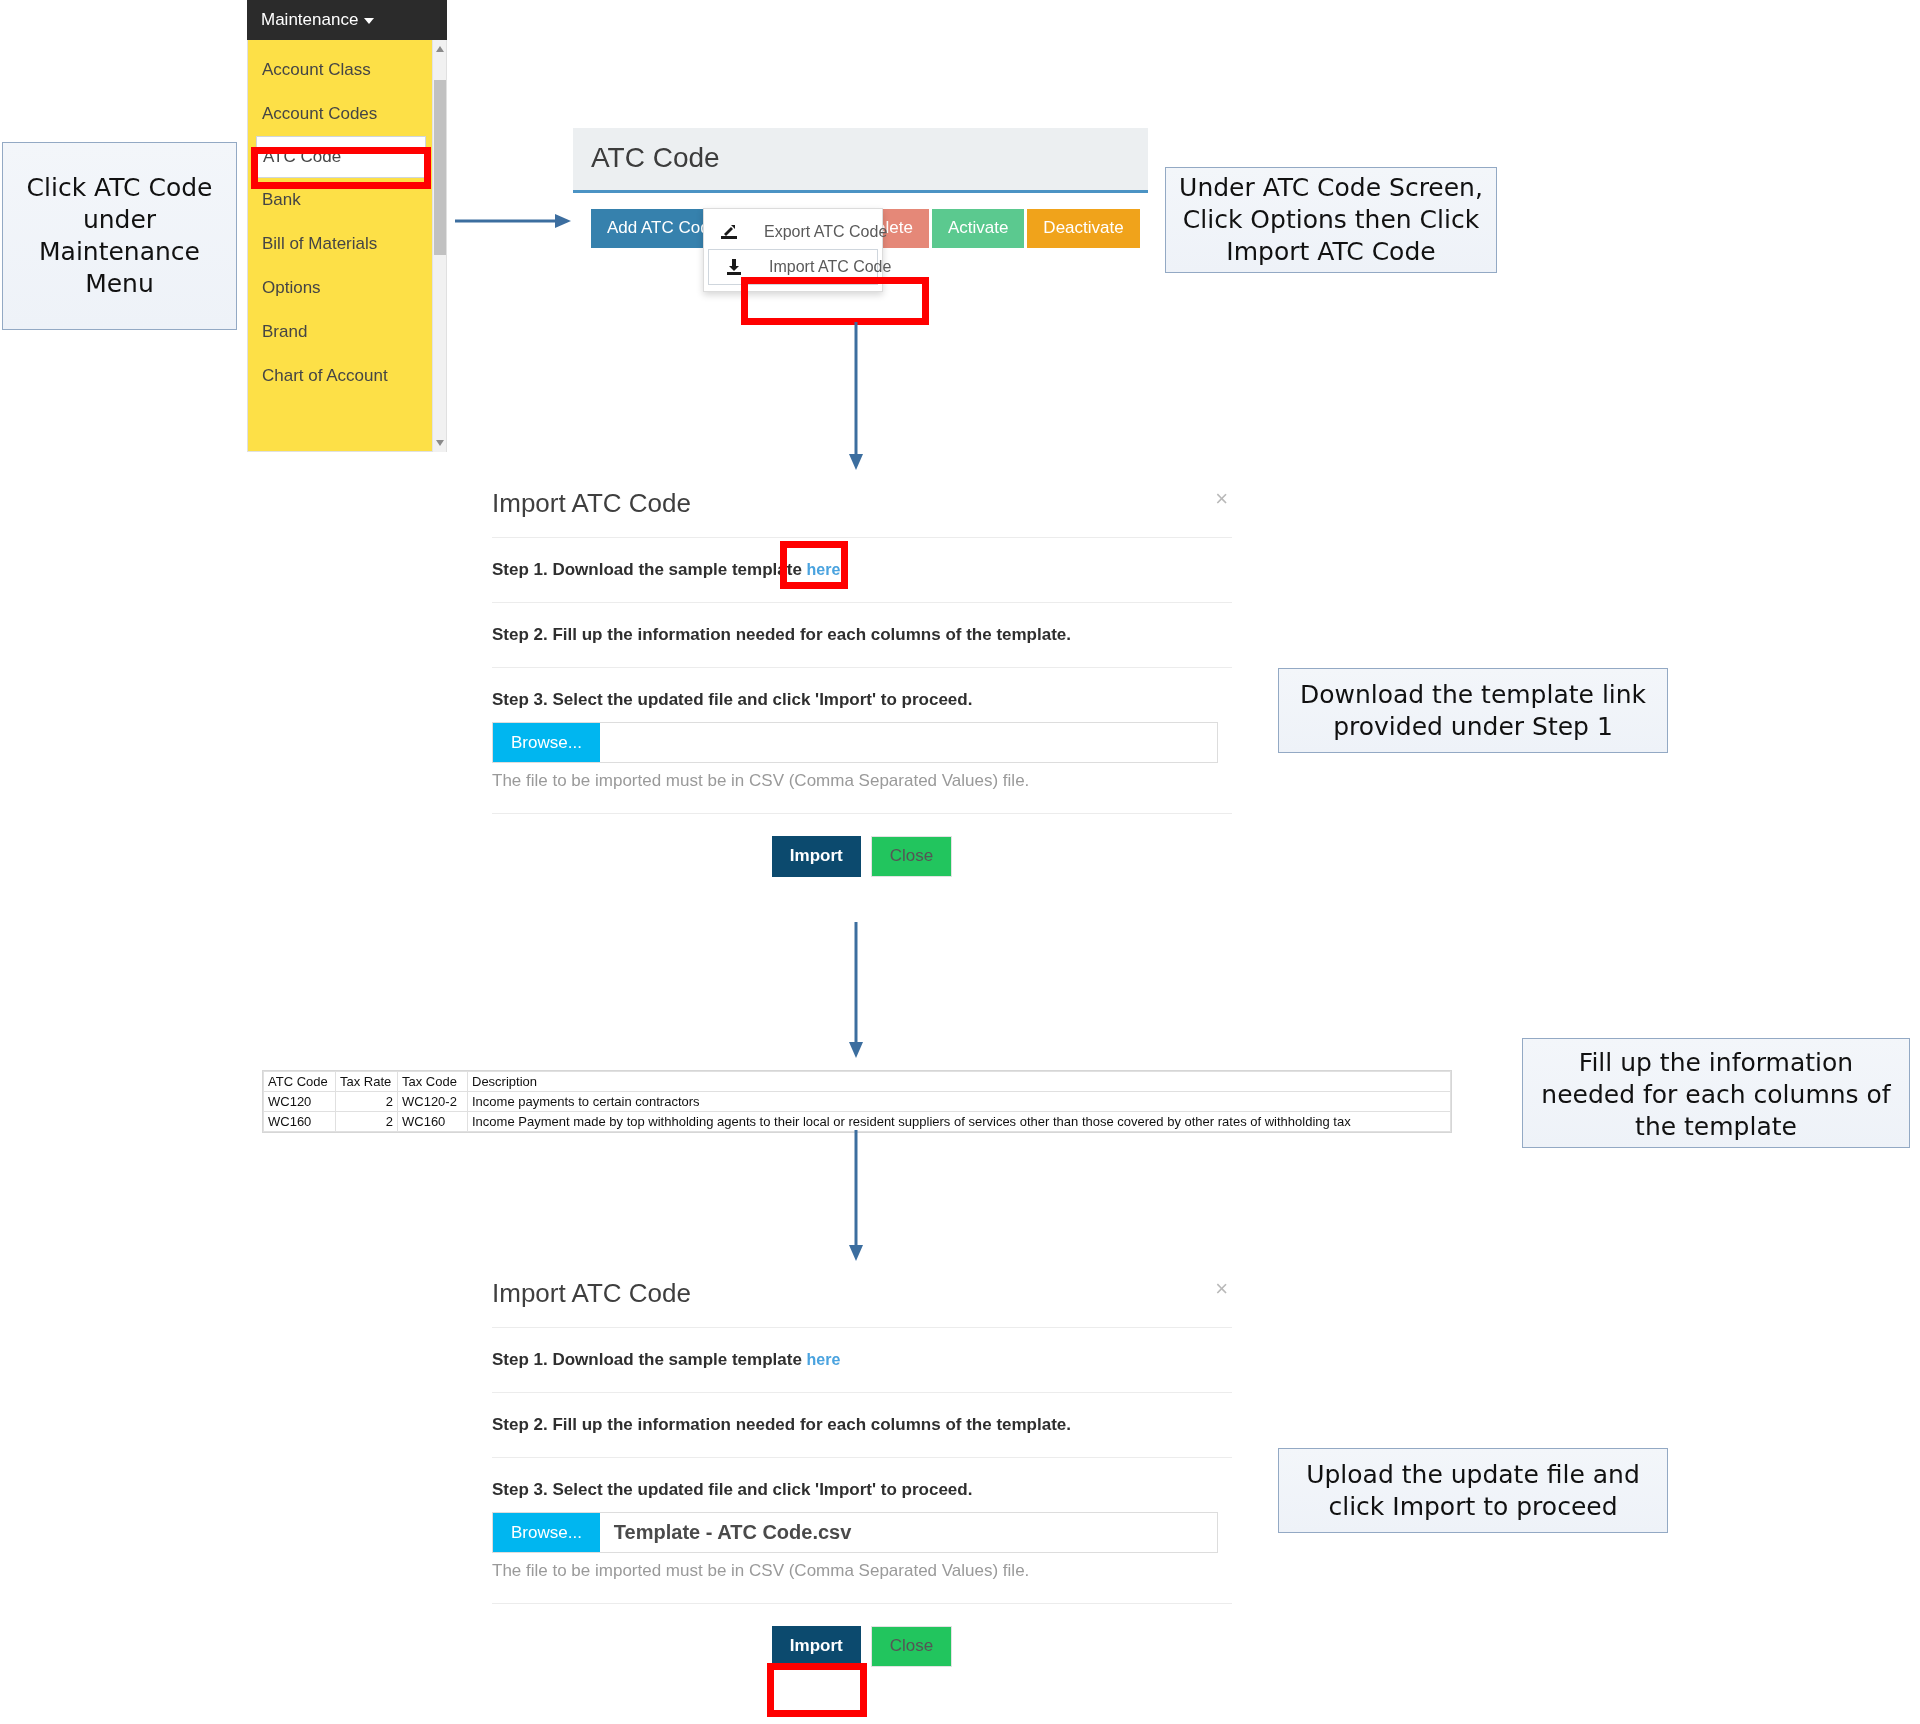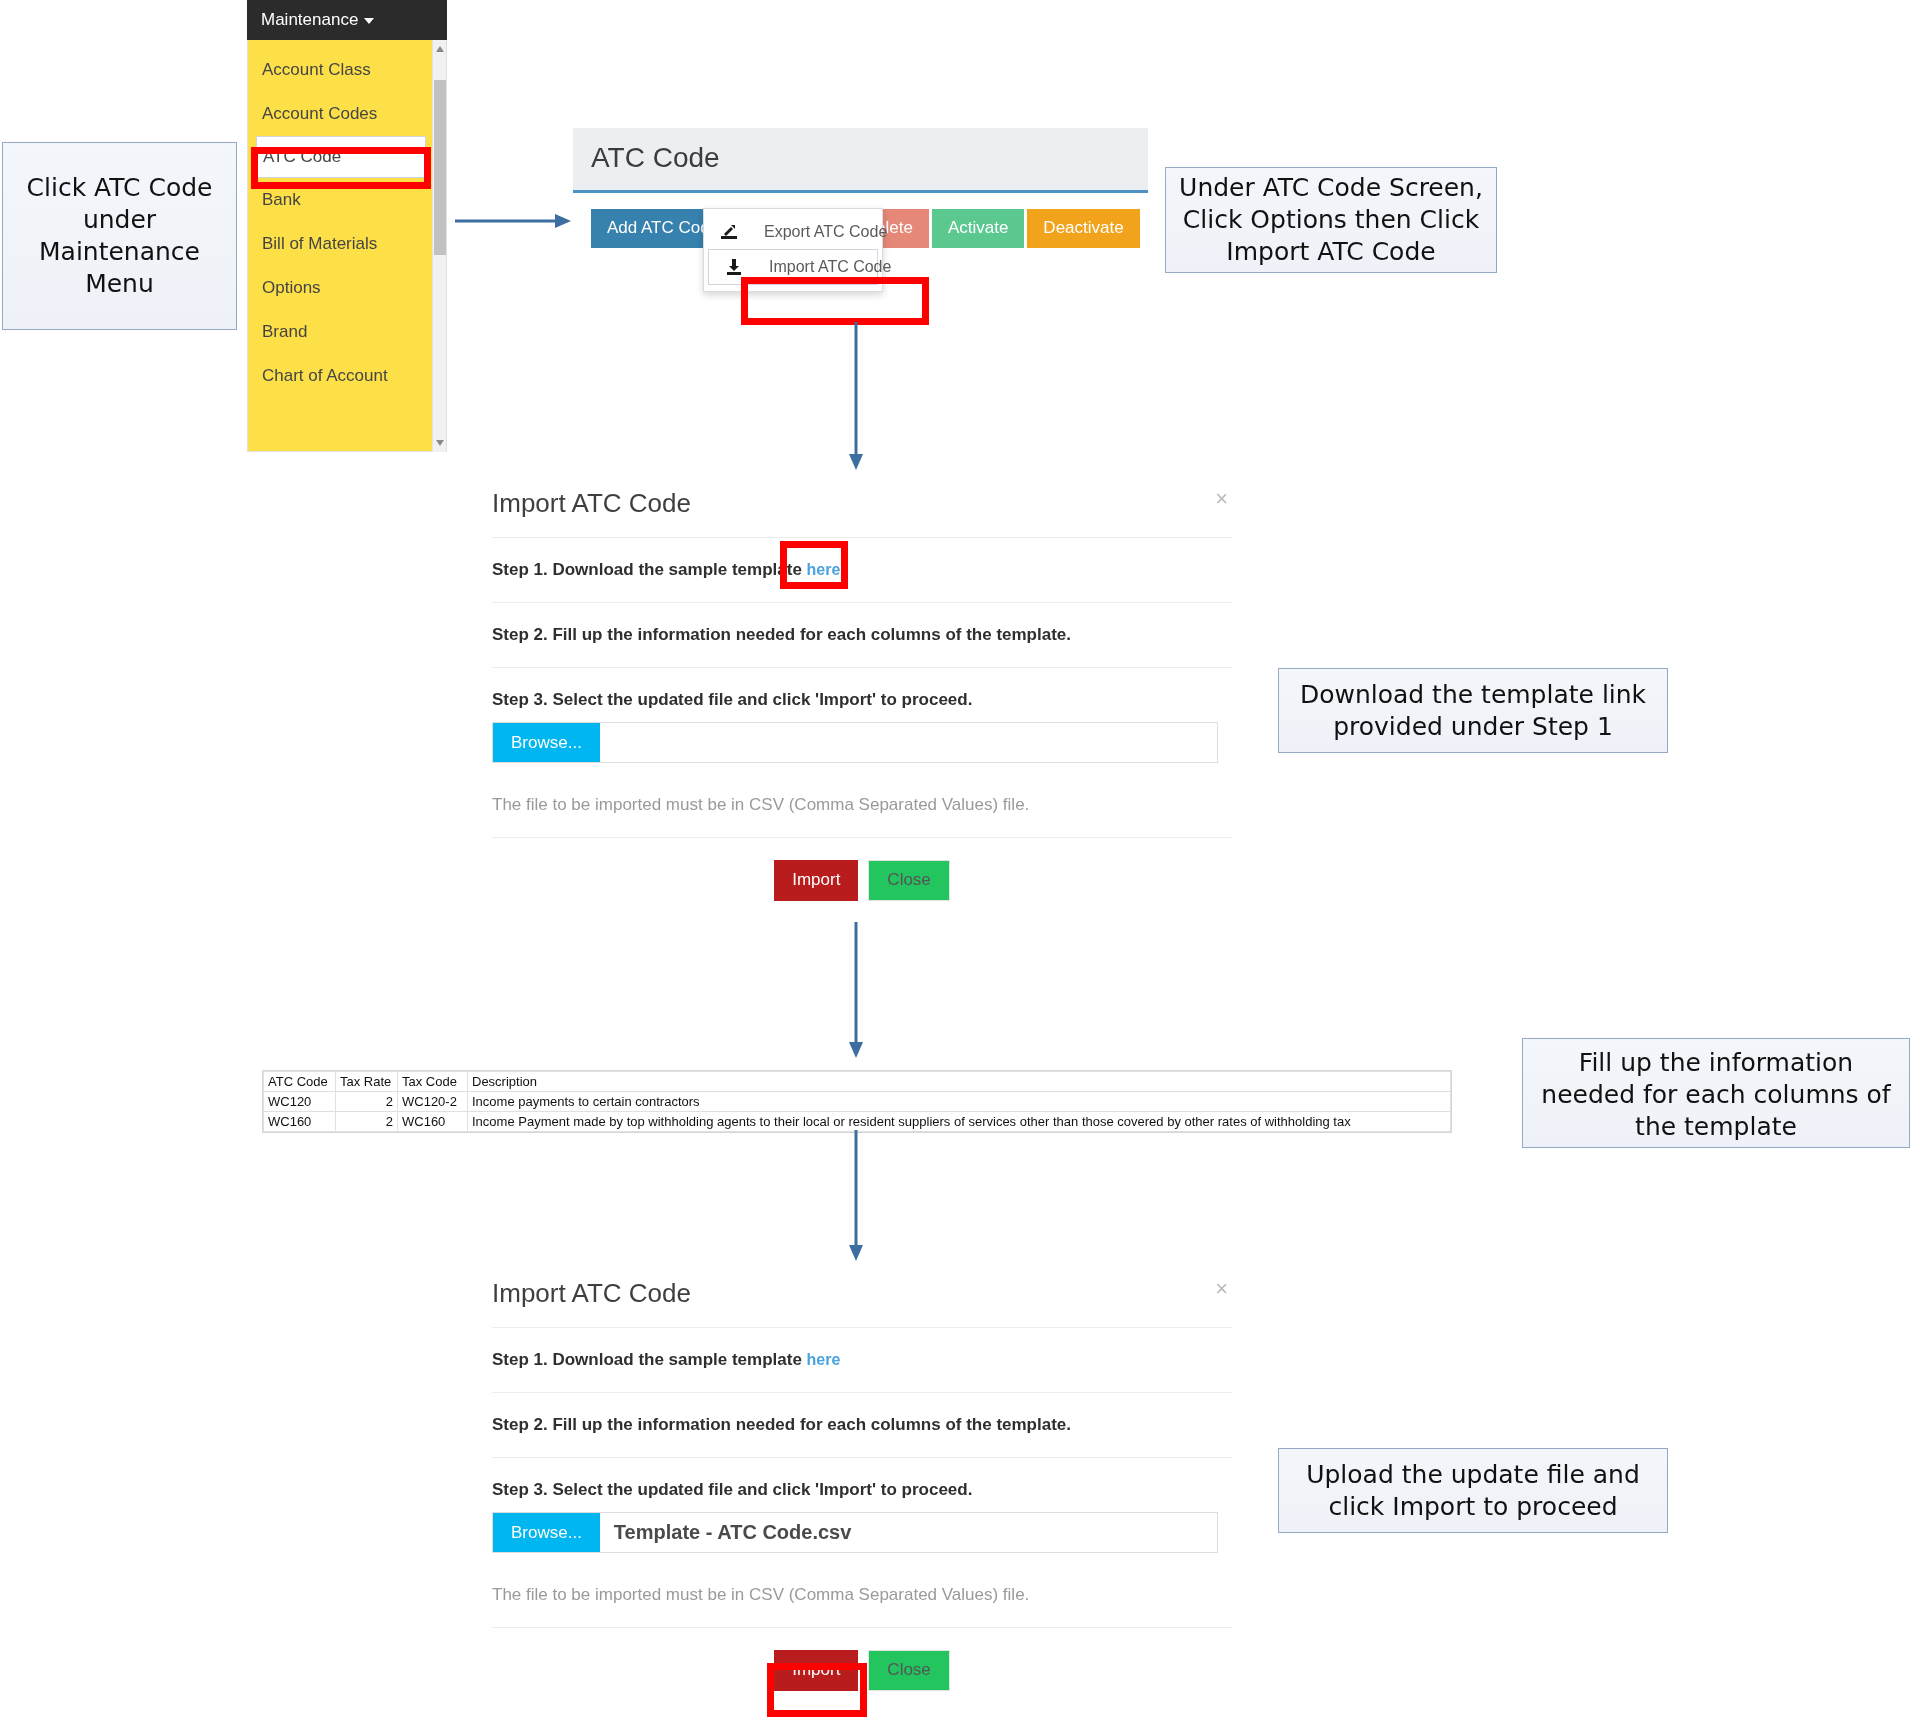--- a/index.html
+++ b/index.html
@@ -209,35 +209,35 @@
   }
   .file-name {
     flex: 1;
     display: flex; align-items: center;
     padding-left: 14px;
     font-size: 20px;
     color: #4a4a4a;
     font-weight: bold;
   }
   .file-hint {
-    margin-top: 32px;
+    margin-top: 8px;
     font-size: 17px;
     color: #9a9a9a;
   }
   .modal-foot {
     padding: 22px 0 0 0;
     display: flex; justify-content: center; gap: 10px;
   }
   .foot-btn {
     font-size: 17px;
     padding: 10px 18px 12px 18px;
     border: none;
     line-height: 1;
   }
-  .foot-btn.import { background: #b91c1c; color: #ffffff; }
+  .foot-btn.import { background: #0c4a6e; color: #ffffff; font-weight: bold; }
   .foot-btn.close { background: #22c55e; color: #555555; border: 1px solid #e2e2e2; }
 
   
   #csv-table {
     left: 262px; top: 1070px;
     width: 1190px;
     border: 1px solid #d6d6d6;
     border-collapse: collapse;
     background: #ffffff;
   }

